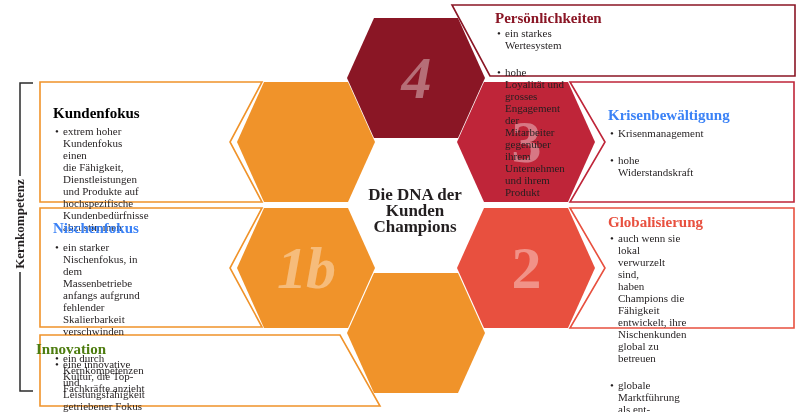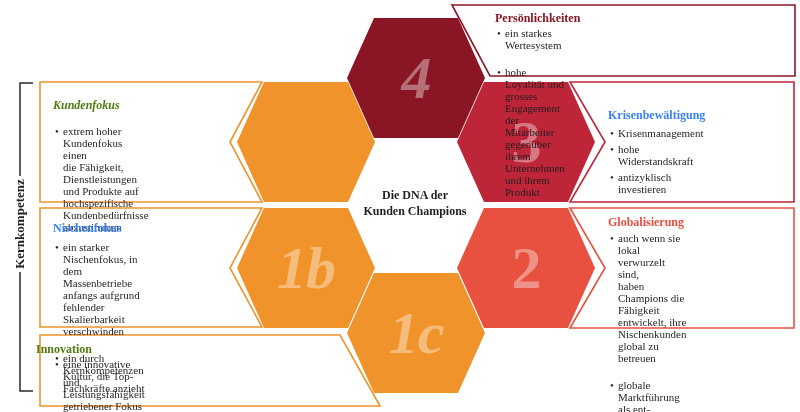--- a/index.html
+++ b/index.html
@@ -4,28 +4,28 @@
 <style>
   html, body { margin:0; padding:0; background:#ffffff; }
   #canvas { position:relative; width:800px; height:412px; background:#ffffff; overflow:hidden;
             font-family:"Liberation Serif", "DejaVu Serif", serif; color:#231f20; }
   #shapes { position:absolute; left:0; top:0; }
   .hex-num { position:absolute; width:138px; height:120px; display:flex; align-items:center; justify-content:center;
              font-family:"Liberation Serif", "DejaVu Serif", serif; font-weight:bold; font-size:60px;
              color:rgba(255,255,255,0.38); letter-spacing:-1px; }
   .hex-num.italic { font-style:italic; }
   .box-text { position:absolute; }
-  .box-title { font-weight:bold; font-size:12px; line-height:18px; white-space:nowrap; }
+  .box-title { font-weight:bold; font-size:15px; line-height:18px; white-space:nowrap; }
   .bullets { position:absolute; margin:0; padding:0; list-style:none; }
   .bullet { position:relative; padding-left:8px; font-size:11px; line-height:12px; white-space:pre-line; color:#231f20; }
   .bullet::before { content:"\2022"; position:absolute; left:0; top:0; font-size:11px; }
   .bullet + .bullet { margin-top:15px; }
-  .tight .bullet + .bullet { margin-top:4px; }
+  .tight .bullet + .bullet { margin-top:15px; }
   #center-label { position:absolute; left:345px; top:187px; width:140px; text-align:center;
-                  font-weight:bold; font-size:12px; line-height:16px; color:#231f20; }
+                  font-weight:bold; font-size:17px; line-height:16px; color:#231f20; }
   #bracket-label { position:absolute; left:-30px; top:216px; width:100px; height:16px; line-height:16px;
                    text-align:center; font-size:13px; font-weight:bold; color:#231f20; transform:rotate(-90deg); }
 </style>
 </head>
 <body>
 
 <div id="canvas">
 
   <svg id="shapes" width="800" height="412" viewBox="0 0 800 412">
 
@@ -43,34 +43,33 @@
 
     <polygon points="237,142 264,82 348,82 375,142 348,202 264,202" fill="#F0932A"></polygon>
     <polygon points="237,268 264,208 348,208 375,268 348,328 264,328" fill="#F0932A"></polygon>
     <polygon points="347,333 374,273 458,273 485,333 458,393 374,393" fill="#F0932A"></polygon>
     <polygon points="347,78 374,18 458,18 485,78 458,138 374,138" fill="#8A1625"></polygon>
     <polygon points="457,142 484,82 568,82 595,142 568,202 484,202" fill="#BF2539"></polygon>
     <polygon points="457,268 484,208 568,208 595,268 568,328 484,328" fill="#E8503F"></polygon>
   </svg>
 
   <div class="hex-num italic" style="left:237px;top:208px;">1b</div>
-  <div class="hex-num italic" style="left:347px;top:273px;">1c</div>
   <div class="hex-num italic" style="left:347px;top:18px;">4</div>
   <div class="hex-num" style="left:457px;top:82px;">3</div>
   <div class="hex-num" style="left:457px;top:208px;">2</div>
 
   <div id="center-label">
     <div>Die DNA der</div>
     <div>Kunden Champions</div>
   </div>
 
   <div id="bracket-label">Kernkompetenz</div>
 
   <div class="box-text">
-    <div class="box-title" style="position:absolute;left:53px;top:96px;color:#4d7c0f;font-style:italic;">Kundenfokus</div>
+    <div class="box-title" style="position:absolute;left:53px;top:104px;color:#000000;">Kundenfokus</div>
     <ul class="bullets" style="left:55px;top:125px;">
       <li class="bullet">extrem hoher Kundenfokus einen
 die Fähigkeit, Dienstleistungen
 und Produkte auf hochspezifische
 Kundenbedürfnisse abzustimmen</li>
     </ul>
   </div>
 
   <div class="box-text">
     <div class="box-title" style="position:absolute;left:53px;top:219px;color:#3b82f6;">Nischenfokus</div>
@@ -100,21 +99,20 @@
       <li class="bullet">hohe Loyalität und grosses Engagement der Mitarbeiter
 gegenüber ihrem Unternehmen und ihrem Produkt</li>
     </ul>
   </div>
 
   <div class="box-text">
     <div class="box-title" style="position:absolute;left:608px;top:106px;color:#3b82f6;">Krisenbewältigung</div>
     <ul class="bullets tight" style="left:610px;top:127px;">
       <li class="bullet">Krisenmanagement</li>
       <li class="bullet">hohe Widerstandskraft</li>
-      <li class="bullet">antizyklisch investieren</li>
     </ul>
   </div>
 
   <div class="box-text">
     <div class="box-title" style="position:absolute;left:608px;top:213px;color:#E8503F;">Globalisierung</div>
     <ul class="bullets" style="left:610px;top:232px;">
       <li class="bullet">auch wenn sie lokal verwurzelt sind,
 haben Champions die Fähigkeit
 entwickelt, ihre Nischenkunden
 global zu betreuen</li>

